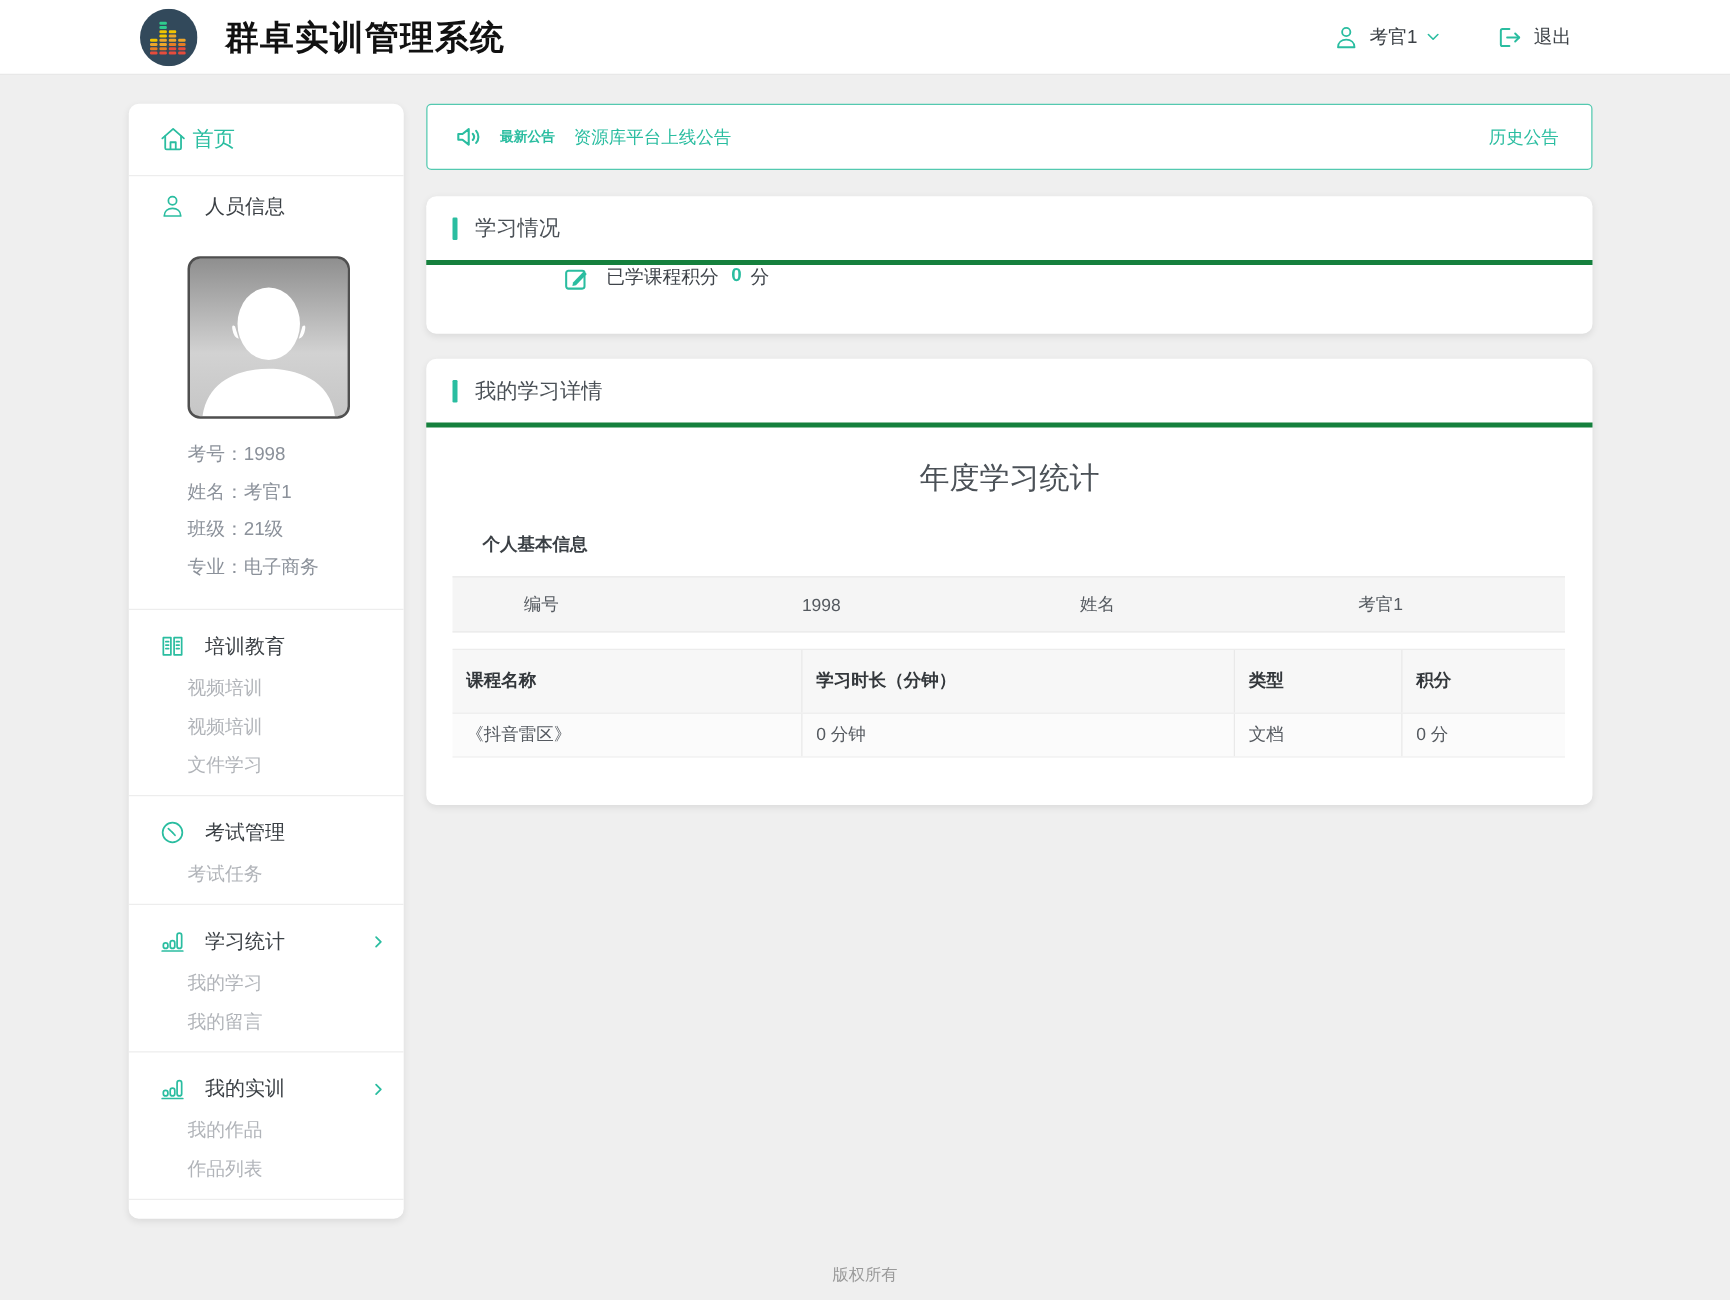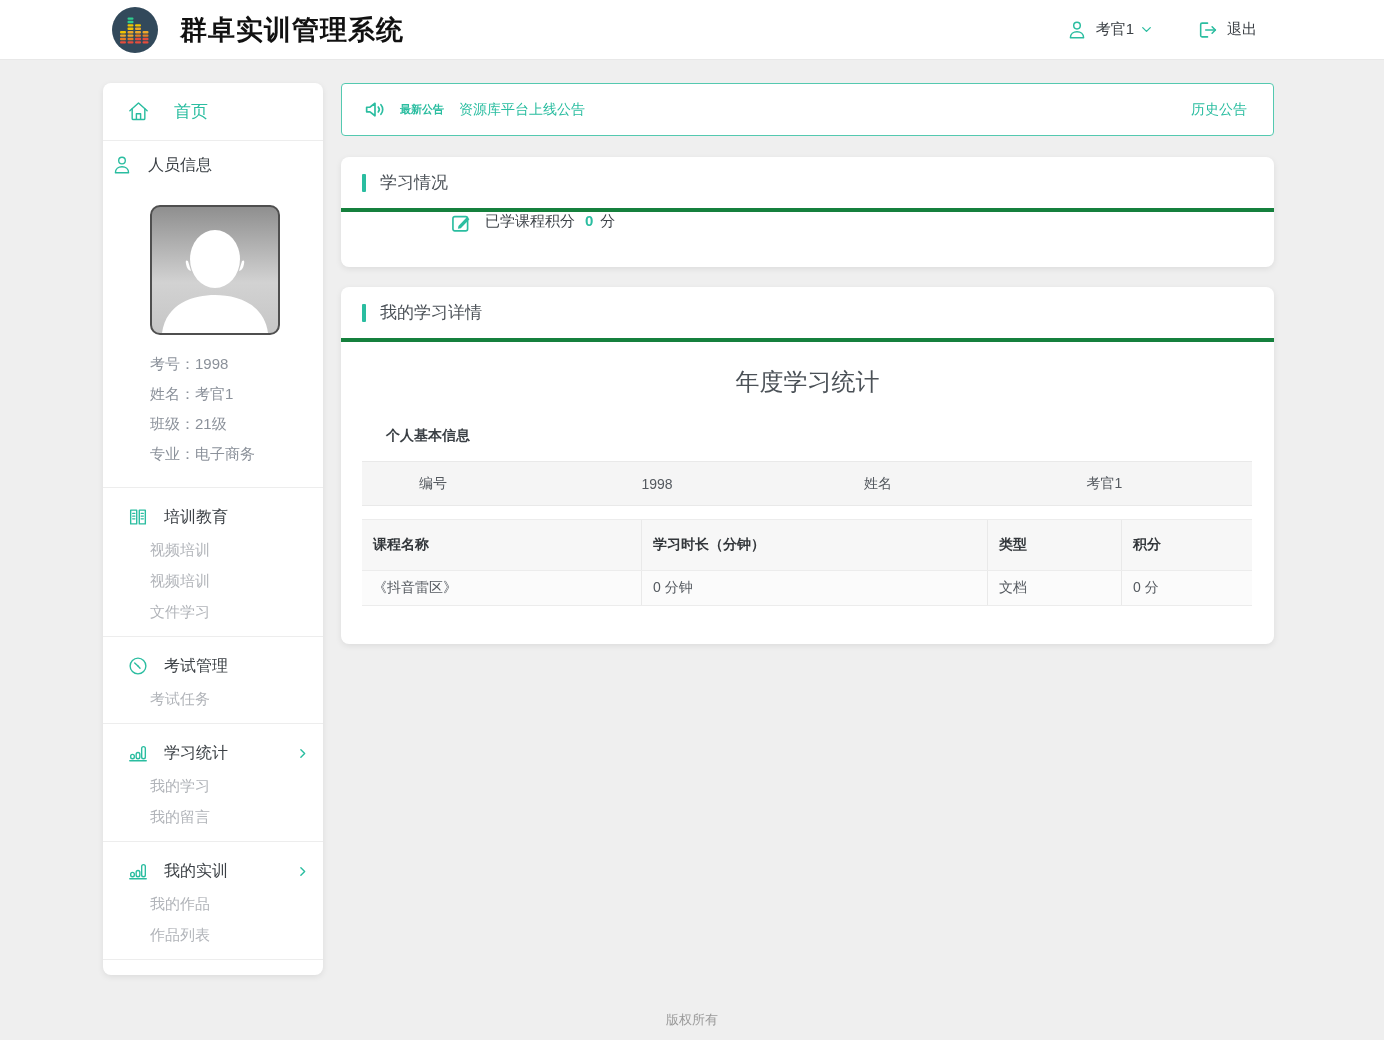--- a/index.html
+++ b/index.html
@@ -30,33 +30,33 @@
   
   .page-body { display:flex; align-items:flex-start; padding:23px 110px 0 103px; gap:18px; }
 
   
   .sidebar {
     width:220px; background:#fff; border-radius:8px;
     box-shadow:0 2px 6px rgba(0,0,0,.08); overflow:hidden; flex:none;
   }
   .side-divider { border-bottom:1px solid #ededed; }
   .side-home { height:57px; display:flex; align-items:center; padding-left:24px; cursor:pointer; }
-  .side-home .lbl { font-size:17px; color:#2abda0; margin-left:24px; }
-  .side-row { display:flex; align-items:center; padding-left:8px; }
+  .side-home .lbl { font-size:17px; color:#2abda0; margin-left:4px; }
+  .side-row { display:flex; align-items:center; padding-left:24px; }
   .side-row .lbl { font-size:16px; color:#3b4045; margin-left:15px; }
   .profile-sec { padding-bottom:14px; }
   .profile-row { height:48px; }
   .avatar {
     width:130px; height:130px; margin:16px 0 14px 47px;
     border:2px solid #4f4f4f; border-radius:10px;
     background:linear-gradient(#8f8f8f,#d2d2d2 60%,#c6c6c6); overflow:hidden;
   }
   .profile-fields { margin:14px 0 4px 47px; }
   .profile-fields .fld { font-size:15px; color:#8b919a; line-height:30px; }
-  .menu-sec { padding:11px 0 8px;font-family:Liberation Serif, serif; }
+  .menu-sec { padding:11px 0 8px; }
   .menu-parent { height:36px; display:flex; align-items:center; padding:0 14px 0 24px; cursor:pointer; }
   .menu-parent .lbl { font-size:16px; color:#3b4045; margin-left:15px; }
   .menu-parent .chev { margin-left:auto; }
   .menu-child { font-size:15px; color:#b1b4b9; line-height:31px; padding-left:47px; cursor:pointer; }
   .side-bottom { height:15px; }
 
   
   .main-col { flex:1; min-width:0; }
   .announce-bar {
     height:53px; background:#fff; border:1px solid #54c9b0; border-radius:4px;

